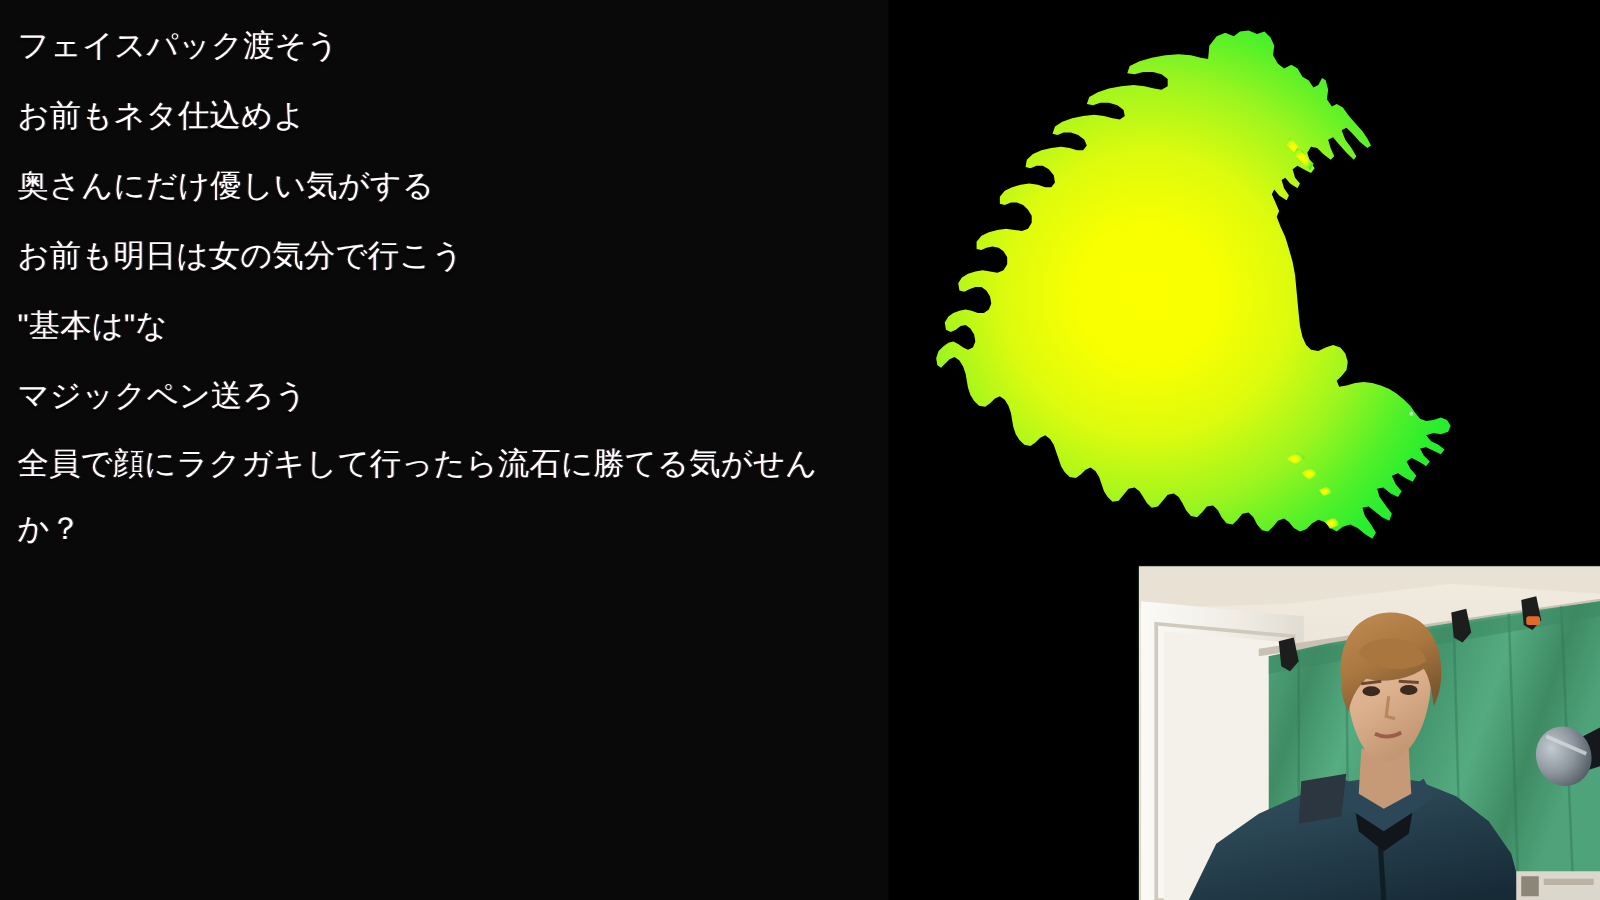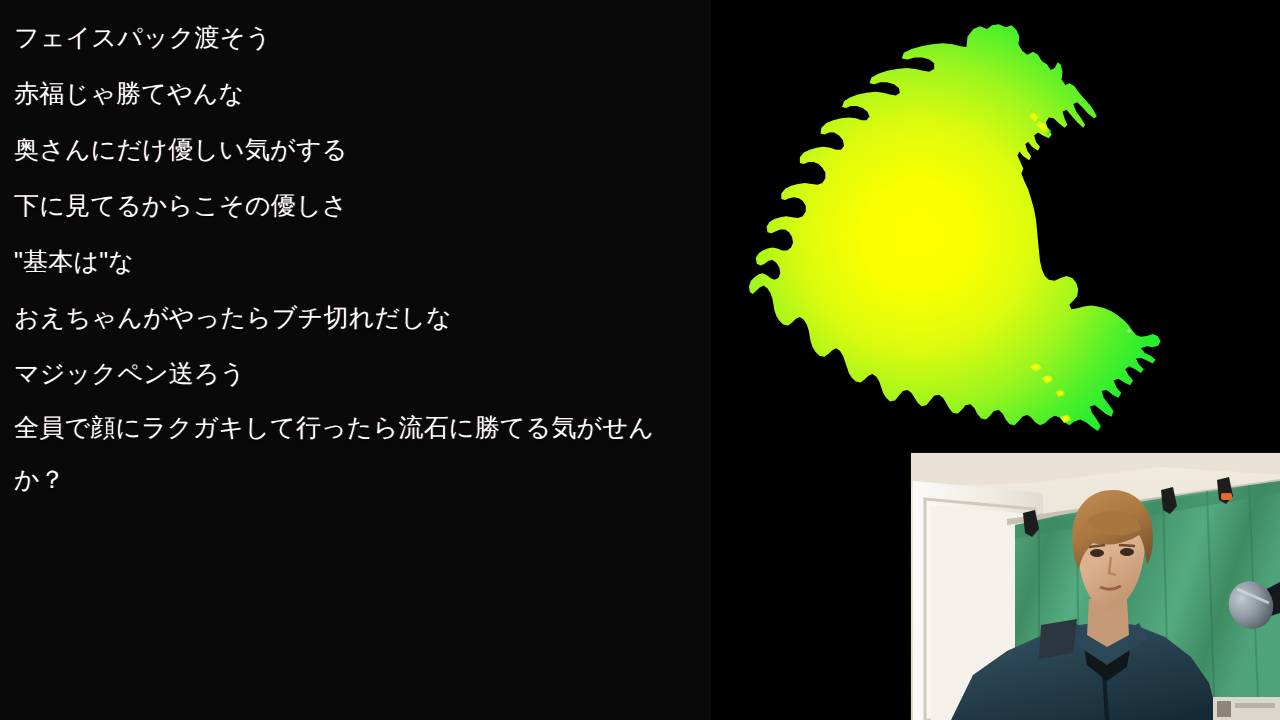--- a/index.html
+++ b/index.html
@@ -69,25 +69,24 @@
   #webcam svg { display:block; width:369px; height:267px; }
 </style>
 </head>
 <body>
 
 <div id="stage">
 
   <div id="comment-panel">
     <div id="comment-list">
       <div class="comment-line">フェイスパック渡そう</div>
-      <div class="comment-line">赤福じゃ勝てやんな</div>
+      <div class="comment-line">お前もネタ仕込めよ</div>
       <div class="comment-line">奥さんにだけ優しい気がする</div>
-      <div class="comment-line">下に見てるからこその優しさ</div>
+      <div class="comment-line">お前も明日は女の気分で行こう</div>
       <div class="comment-line">"基本は"な</div>
-      <div class="comment-line">おえちゃんがやったらブチ切れだしな</div>
       <div class="comment-line">マジックペン送ろう</div>
       <div class="comment-line wrap">全員で顔にラクガキして行ったら流石に勝てる気がせんか？</div>
     </div>
   </div>
 
   <div id="map-stage">
     <svg id="map-svg" viewBox="0 0 569 720" xmlns="http://www.w3.org/2000/svg">
       <defs>
         <radialGradient id="mieGrad" cx="41%" cy="52%" r="62%">
           <stop offset="0%" stop-color="#fdff00"></stop>

